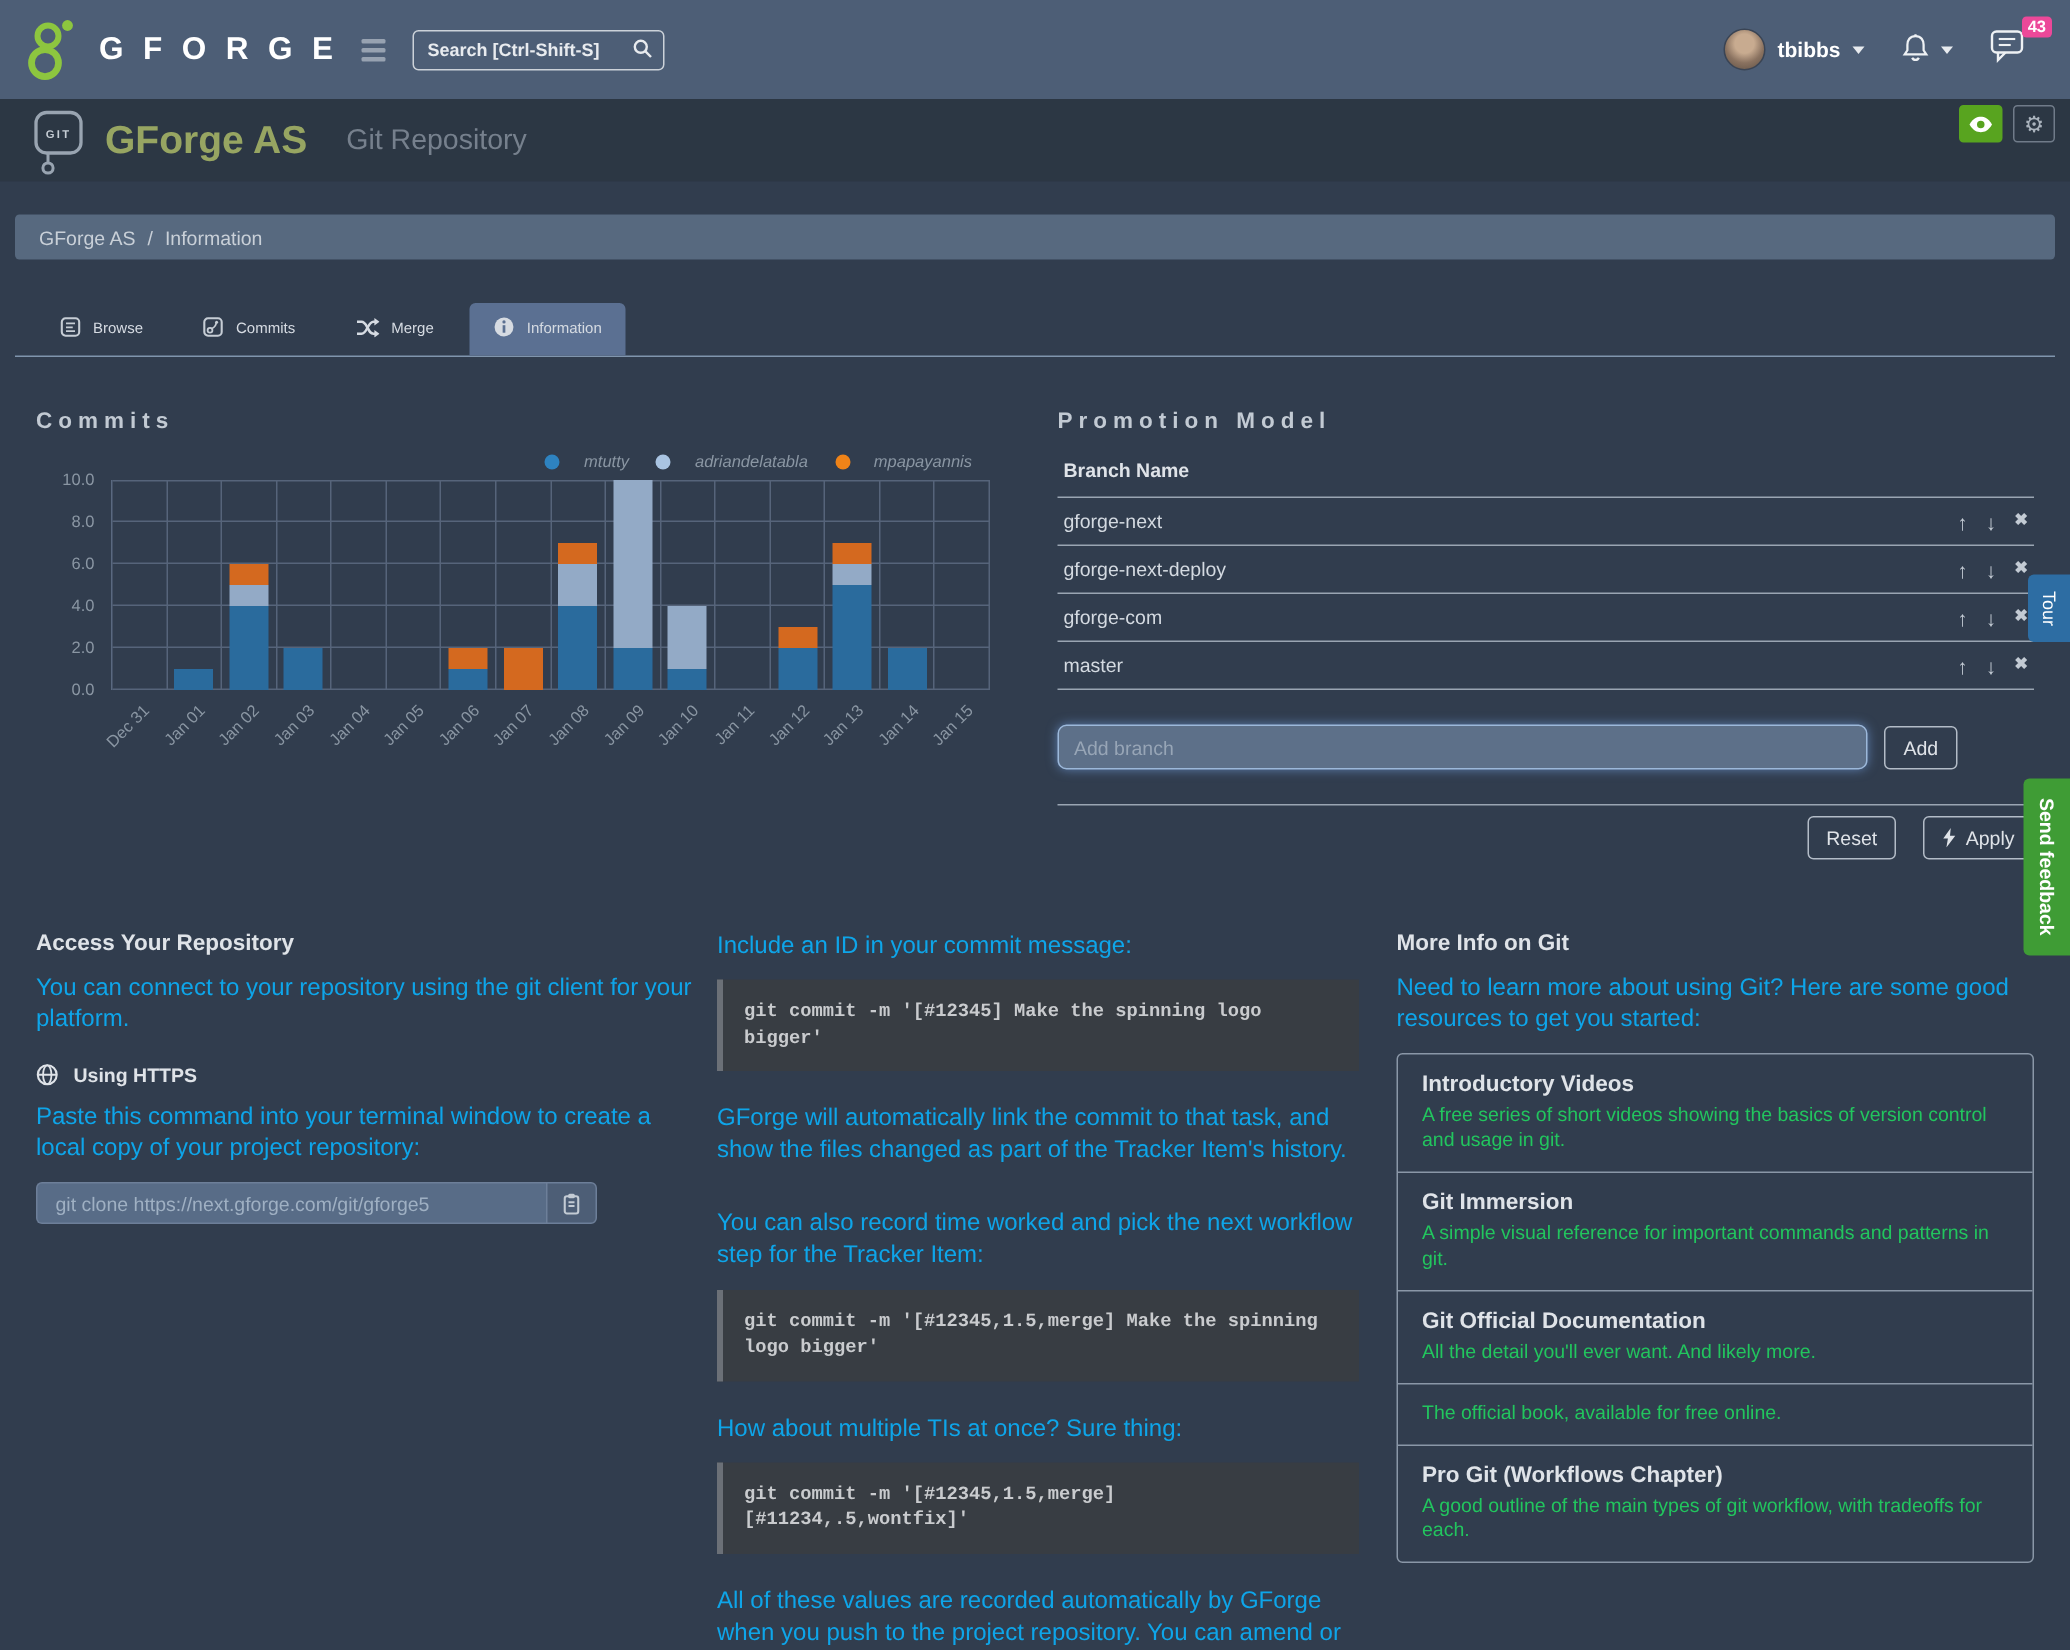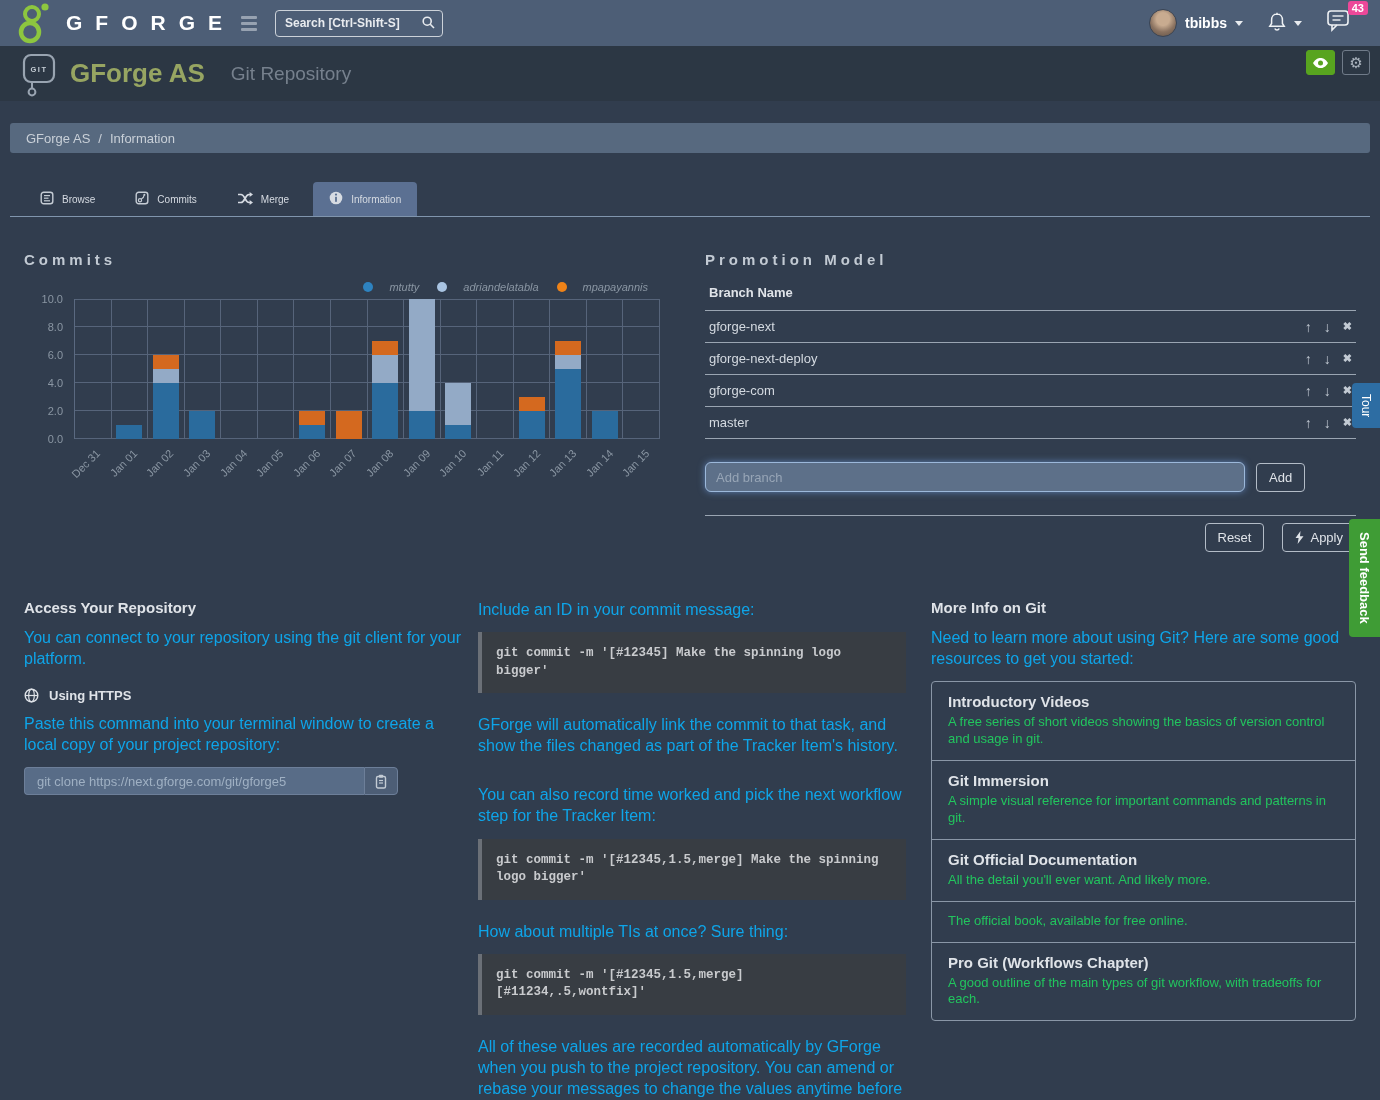--- a/index.html
+++ b/index.html
@@ -1,20 +1,20 @@
 <!DOCTYPE html>
 <html><head>
 <meta charset="utf-8">
 <style>
   * { box-sizing: border-box; margin: 0; padding: 0; }
   html,body { width:1380px; height:1100px; }
   body { font-family: "Liberation Sans", sans-serif; background:#313d4e; overflow:hidden; position:relative; }
 
   
-  .navbar { height:46px; background:#4d5e76; display:flex; align-items:center; padding:0 16px; position:relative; }
+  .navbar { height:66px; background:#4d5e76; display:flex; align-items:center; padding:0 16px; position:relative; }
   .brand { display:flex; align-items:center; cursor:pointer; }
   .brand-text { color:#fff; font-size:21px; font-weight:600; letter-spacing:13px; margin-left:8px; }
   .hamburger { margin-left:2px; display:flex; flex-direction:column; gap:3px; cursor:pointer; padding:4px; }
   .hamburger span { width:16px; height:3px; background:#97a2b1; border-radius:1px; }
   .nav-search { position:relative; margin-left:14px; }
   .nav-search input { width:168px; height:27px; background:transparent; border:1px solid #ccd2d9; border-radius:4px; color:#eef1f4; font-weight:700; font-size:12px; padding:0 26px 0 9px; font-family:"Liberation Sans",sans-serif; }
   .nav-search input::placeholder { color:#e8ebef; opacity:1; }
   .nav-search svg { position:absolute; right:8px; top:6px; }
   .nav-right { margin-left:auto; display:flex; align-items:center; gap:24px; }
   .user-menu { display:flex; align-items:center; gap:8px; cursor:pointer; }

